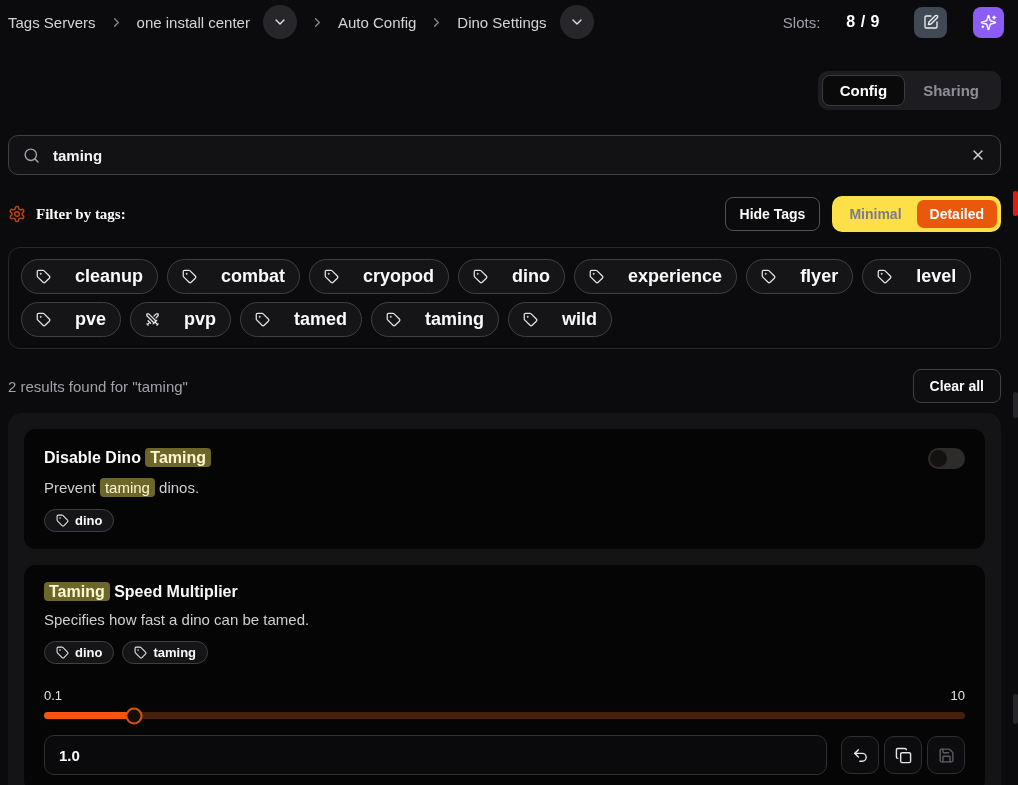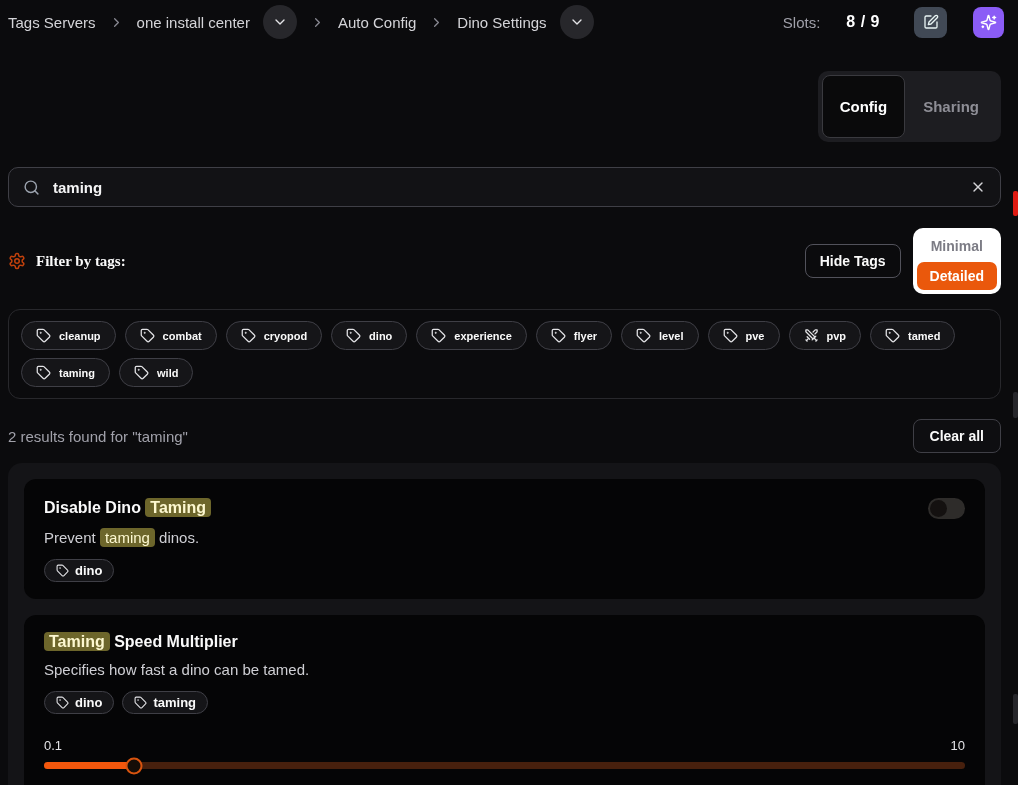--- a/index.html
+++ b/index.html
@@ -35,21 +35,21 @@
   }
   .btn-ai {
     width:31px; height:31px; border-radius:8px; border:none; cursor:pointer;
     background:#8b5cf6; color:#fff; display:flex; align-items:center; justify-content:center;
   }
 
   
   .view-toggle-row { display:flex; justify-content:flex-end; padding:27px 17px 0 0; }
   .seg-group { background:#1d1d21; border-radius:10px; padding:4px; display:inline-flex; align-items:center; }
   .seg {
-    font-size:15px; padding:22px 17px; border-radius:8px; border:1px solid transparent;
+    font-size:15px; padding:6px 17px; border-radius:8px; border:1px solid transparent;
     background:transparent; color:#8e8e96; font-weight:600; cursor:pointer;
     font-family:inherit;
     text-align:right;
   }
   .seg.active { background:#0a0a0b; border-color:#3a3a3f; color:#fff; font-weight:700; }
 
   
   .searchbar {
     margin:25px 17px 0 8px; height:40px;
     border:1px solid #3f3f46; border-radius:10px; background:#121215;
@@ -65,36 +65,36 @@
   
   .filter-row { margin:21px 17px 0 8px; display:flex; align-items:center; }
   .gear { color:#c2410c; }
   .filter-label { font-weight:700; font-size:15px; margin-left:10px;font-family:Liberation Serif, serif; }
   .filter-spacer { flex:1; }
   .hide-tags-btn {
     border:1px solid #52525b; border-radius:8px; background:transparent;
     color:#fafafa; font-weight:700; font-size:14px; padding:8px 14px;
     margin-right:12px; cursor:pointer; font-family:inherit;
   }
-  .mode-group { background:#ffffff; border-radius:10px; padding:4px; display:inline-flex; gap:2px;flex-direction:column; }
+  .mode-group { background:#fde047; border-radius:10px; padding:4px; display:inline-flex; gap:2px; }
   .mode {
     font-size:14px; font-weight:700; padding:6px 13px; border:none; background:transparent;
     color:#7c7c85; border-radius:7px; cursor:pointer; font-family:inherit;
   }
   .mode.active { background:#ea580c; color:#fff; }
 
   
   .tags-box {
     margin:15px 17px 0 8px; border:1px solid #28282c; border-radius:12px;
     padding:11px 12px; display:flex; flex-wrap:wrap; gap:8px 9px;
   }
   .chip {
-    display:inline-flex; align-items:center; gap:8px;
+    display:inline-flex; align-items:center; gap:24px;
     border:1px solid #3f3f46; border-radius:999px; background:#151518;
-    padding:6px 14px; font-size:11px; font-weight:700; color:#fafafa; cursor:pointer;
+    padding:6px 14px; font-size:18px; font-weight:700; color:#fafafa; cursor:pointer;
   }
   .chip svg { color:#e4e4e7; }
   .chip-sm { padding:3px 11px; font-size:13px; gap:6px; }
 
   
   .results-row { margin:20px 17px 0 8px; display:flex; align-items:center; justify-content:space-between; }
   .results-summary { color:#a1a1aa; font-size:15px; }
   .clear-all-btn {
     border:1px solid #3f3f46; border-radius:8px; background:#0e0e11;
     color:#fafafa; font-weight:600; font-size:14px; padding:8px 16px; cursor:pointer;

